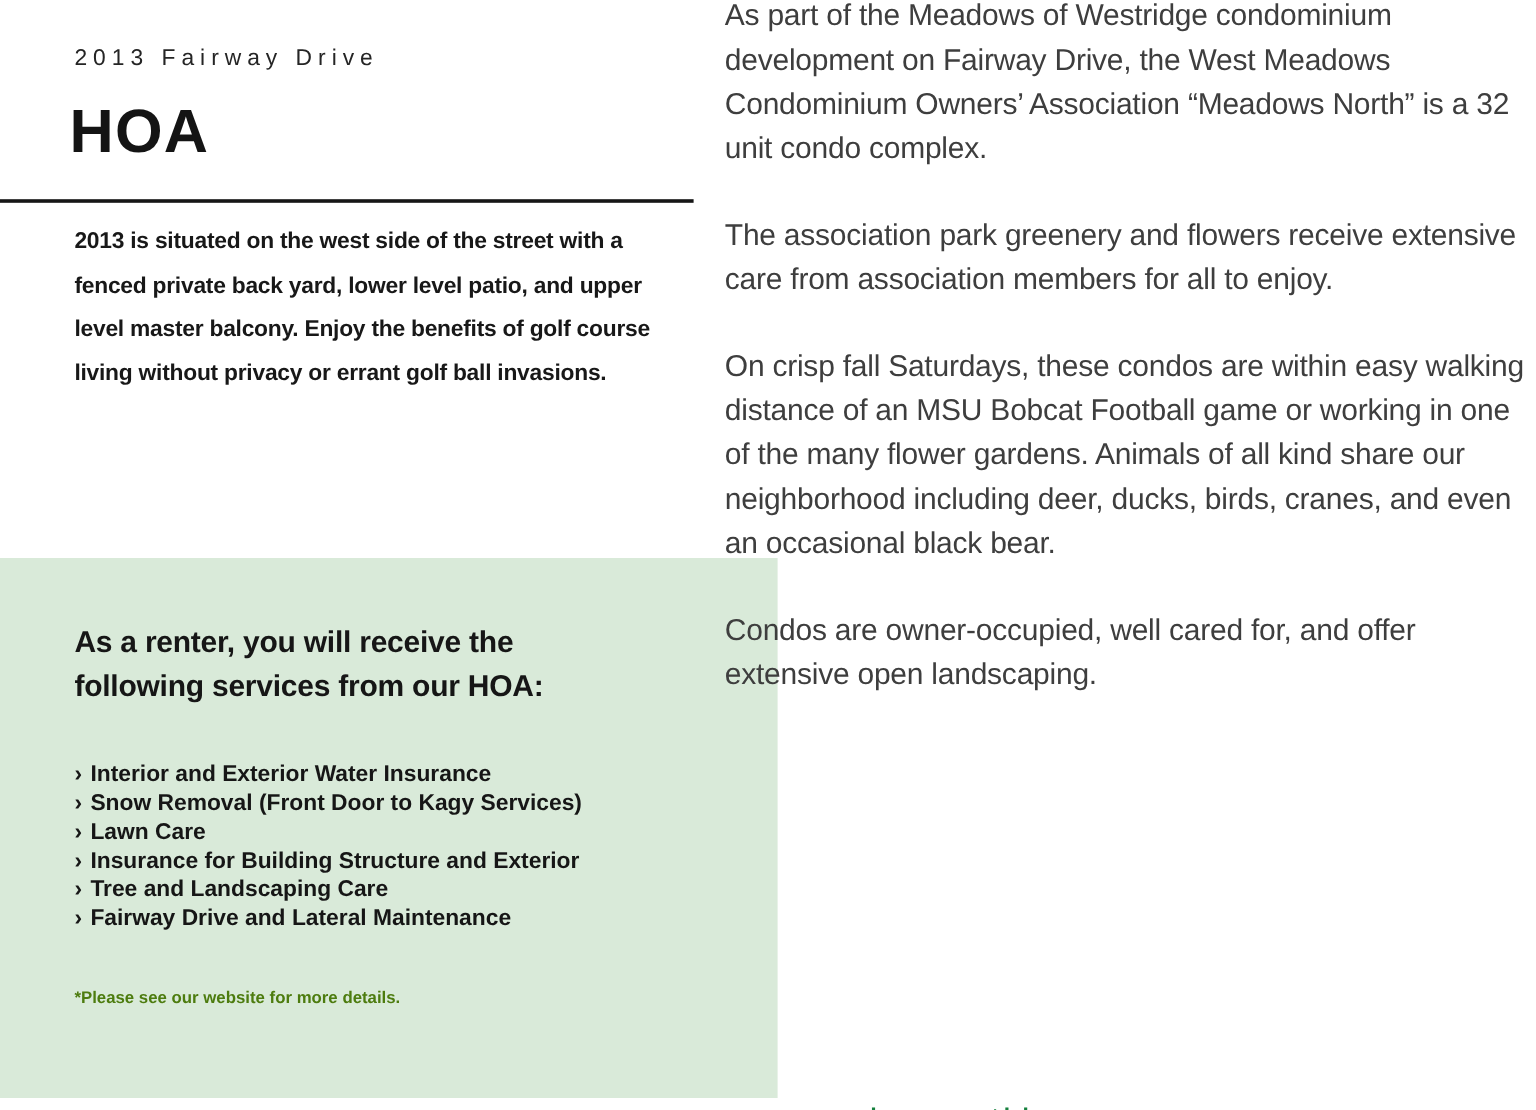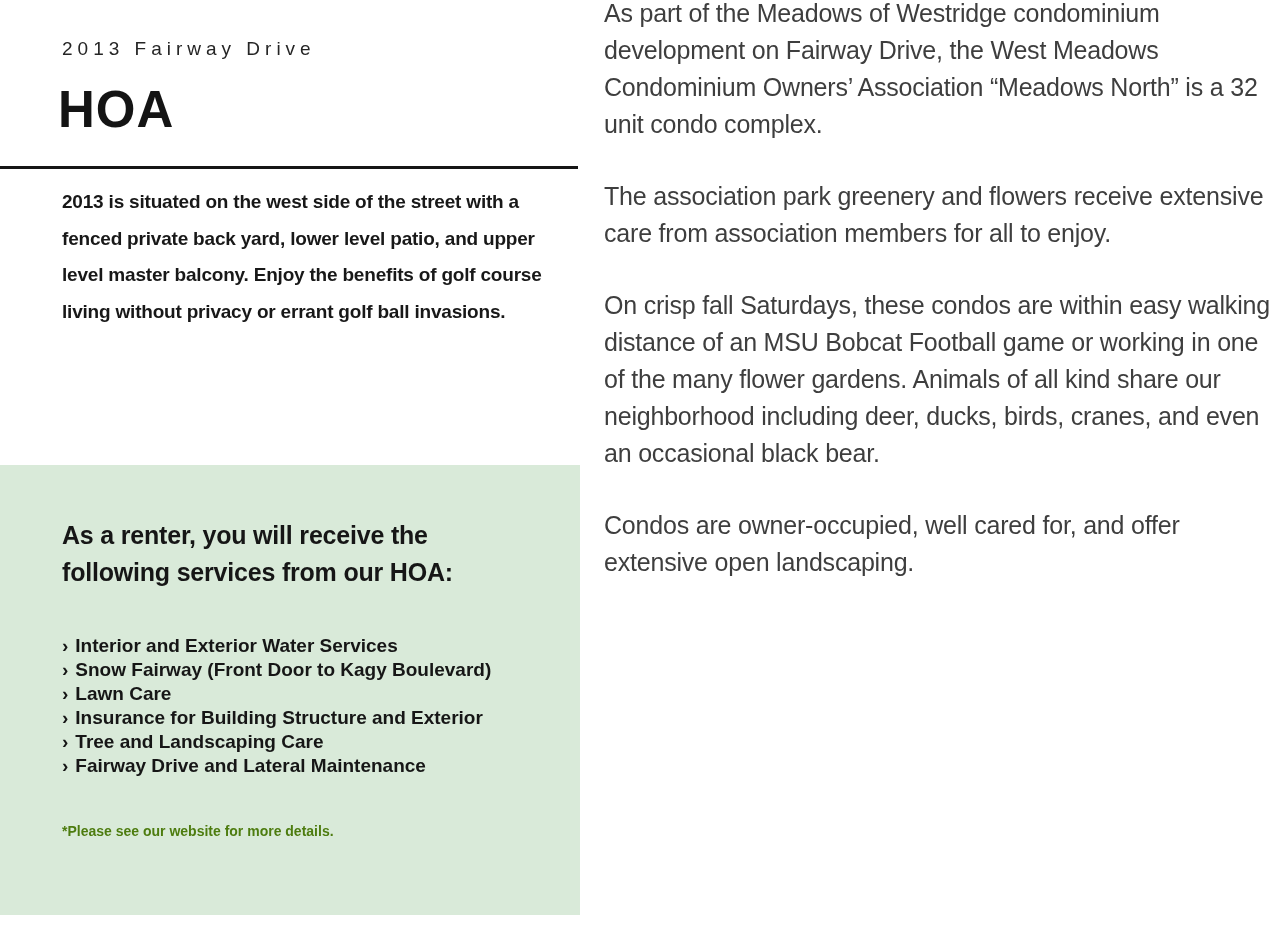--- a/index.html
+++ b/index.html
@@ -47,21 +47,21 @@
     font-weight: 700;
     line-height: 36.6px;
     letter-spacing: -0.2px;
     color: #181818;
   }
 
   
   .renter-box {
     position: absolute;
     left: 0; top: 465px;
-    width: 580px; height: 450px;
+    width: 648px; height: 450px;
     padding: 52px 34px 16px 62px;
   }
   .renter-heading {
     font-size: 25px;
     font-weight: 700;
     line-height: 37px;
     letter-spacing: -0.2px;
     width: 450px;
     color: #161616;
   }
@@ -118,22 +118,22 @@
 <div class="page">
 
   <div class="address">2013 Fairway Drive</div>
   <div class="hoa-title">HOA</div>
   <div class="rule"></div>
   <div class="intro">2013 is situated on the west side of the street with a fenced private back yard, lower level patio, and upper level master balcony. Enjoy the benefits of golf course living without privacy or errant golf ball invasions.</div>
 
   <div class="renter-box" style="background: rgb(217, 234, 217);">
     <div class="renter-heading">As a renter, you will receive the following services from our HOA:</div>
     <ul class="services-list">
-      <li><span class="bullet">›</span><span>Interior and Exterior Water Services</span></li>
-      <li><span class="bullet">›</span><span>Snow Fairway (Front Door to Kagy Boulevard)</span></li>
+      <li><span class="bullet">›</span><span>Interior and Exterior Water Insurance</span></li>
+      <li><span class="bullet">›</span><span>Snow Removal (Front Door to Kagy Services)</span></li>
       <li><span class="bullet">›</span><span>Lawn Care</span></li>
       <li><span class="bullet">›</span><span>Insurance for Building Structure and Exterior</span></li>
       <li><span class="bullet">›</span><span>Tree and Landscaping Care</span></li>
       <li><span class="bullet">›</span><span>Fairway Drive and Lateral Maintenance</span></li>
     </ul>
     <div class="renter-note">*Please see our website for more details.</div>
   </div>
 
   <div class="right-col">
     <p>As part of the Meadows of Westridge  condominium development on Fairway Drive, the West Meadows Condominium Owners’ Association “Meadows North” is a 32 unit condo complex.</p>

